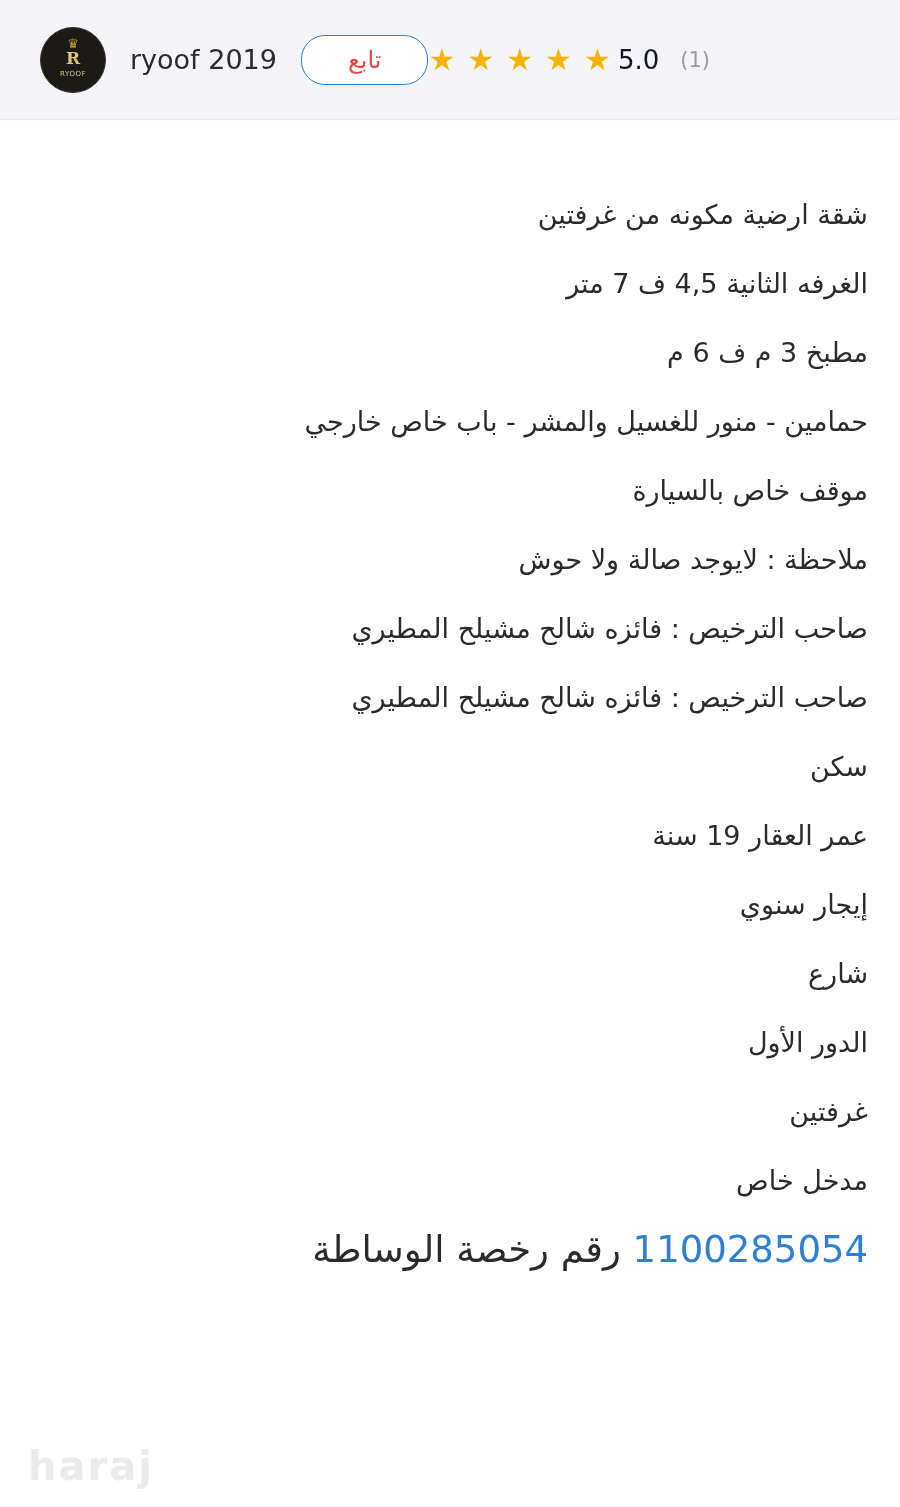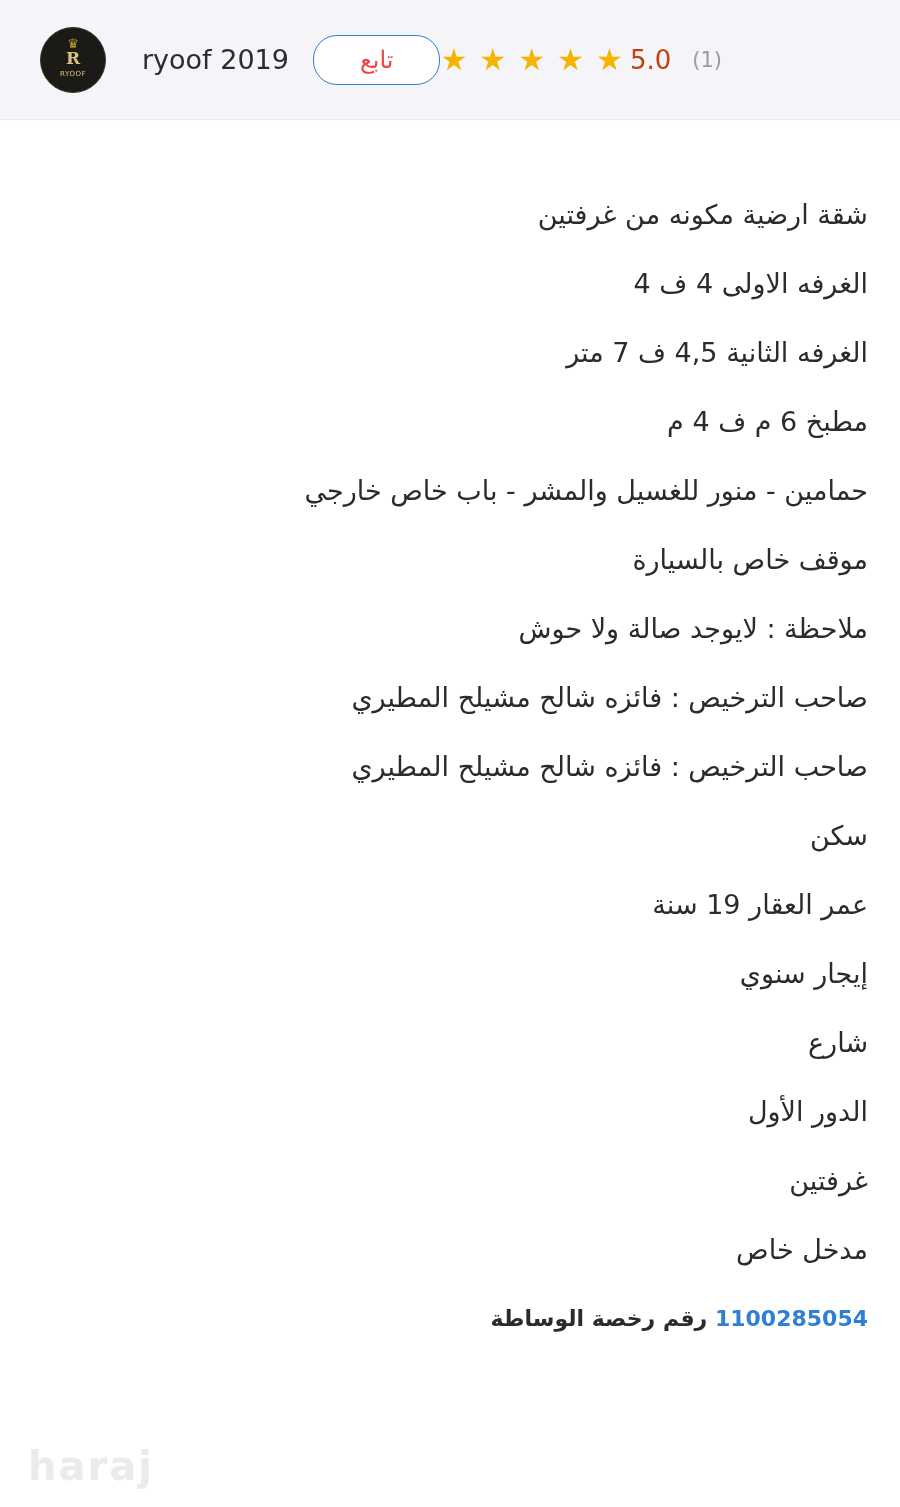--- a/index.html
+++ b/index.html
@@ -68,21 +68,21 @@
     left: 50%;
     transform: translateX(-50%);
     font-size: 7px;
     letter-spacing: 0.5px;
     color: #d9c47a;
     line-height: 1;
   }
   .shop-name {
     font-size: 27px;
     color: #2c2c2c;
-    margin-left: 36px;
+    margin-left: 24px;
     white-space: nowrap;
     direction: ltr;
   }
   .follow-btn {
     border: 1.5px solid #2f7fd4;
     color: #ef4444;
     background: #ffffff;
     border-radius: 24px;
     font-size: 24px;
     padding: 12px 46px;
@@ -101,21 +101,21 @@
   .stars {
     display: flex;
     flex-direction: row;
     gap: 12px;
     color: #f5b400;
     font-size: 30px;
     line-height: 1;
   }
   .rating-value {
     font-size: 26px;
-    color: #c2410c;
+    color: #0f172a;
     margin-right: 14px;
     direction: ltr;
   }
   .rating-count {
     font-size: 21px;
     color: #9a9aa3;
     direction: ltr;
   }
 
   
@@ -123,25 +123,24 @@
     padding: 60px 32px 0 24px;
     text-align: right;
   }
   .desc-line {
     font-size: 27px;
     line-height: 69px;
     color: #2b2b2b;
     white-space: nowrap;
   }
   .license-line {
-    font-size: 22px;
+    font-size: 37px;
     line-height: 69px;
     color: #2b2b2b;
     white-space: nowrap;
-    font-weight: bold;
   }
   .license-number {
     color: #2f7fd4;
     direction: ltr;
     unicode-bidi: embed;
   }
 
   
   .watermark {
     position: absolute;
@@ -179,23 +178,22 @@
       <span>★</span>
     </div>
     <span class="rating-value">5.0</span>
     <span class="rating-count">(1)</span>
   </div>
 
 </div>
 
 <div class="content">
   <div class="desc-line">شقة ارضية مكونه من غرفتين</div>
-  <div class="desc-line">الغرفه الاولى 4 ف 4</div>
   <div class="desc-line">الغرفه الثانية 4,5 ف 7 متر</div>
-  <div class="desc-line">مطبخ 6 م ف 4 م</div>
+  <div class="desc-line">مطبخ 3 م ف 6 م</div>
   <div class="desc-line">حمامين - منور للغسيل والمشر - باب خاص خارجي</div>
   <div class="desc-line">موقف خاص بالسيارة</div>
   <div class="desc-line">ملاحظة : لايوجد صالة ولا حوش</div>
   <div class="desc-line">صاحب الترخيص : فائزه شالح مشيلح المطيري</div>
   <div class="desc-line">صاحب الترخيص : فائزه شالح مشيلح المطيري</div>
   <div class="desc-line">سكن</div>
   <div class="desc-line">عمر العقار 19 سنة</div>
   <div class="desc-line">إيجار سنوي</div>
   <div class="desc-line">شارع</div>
   <div class="desc-line">الدور الأول</div>

